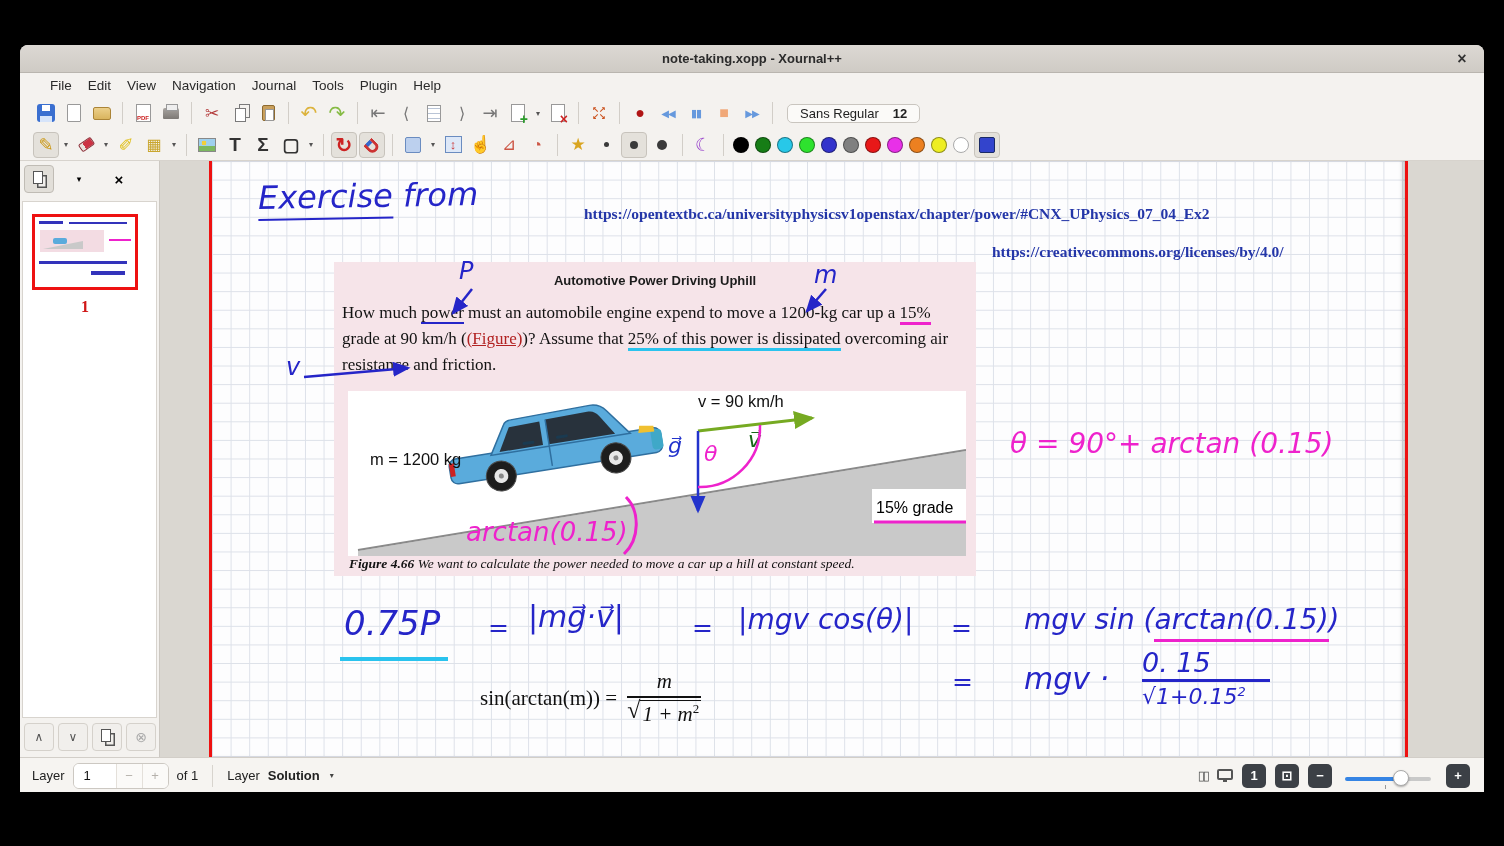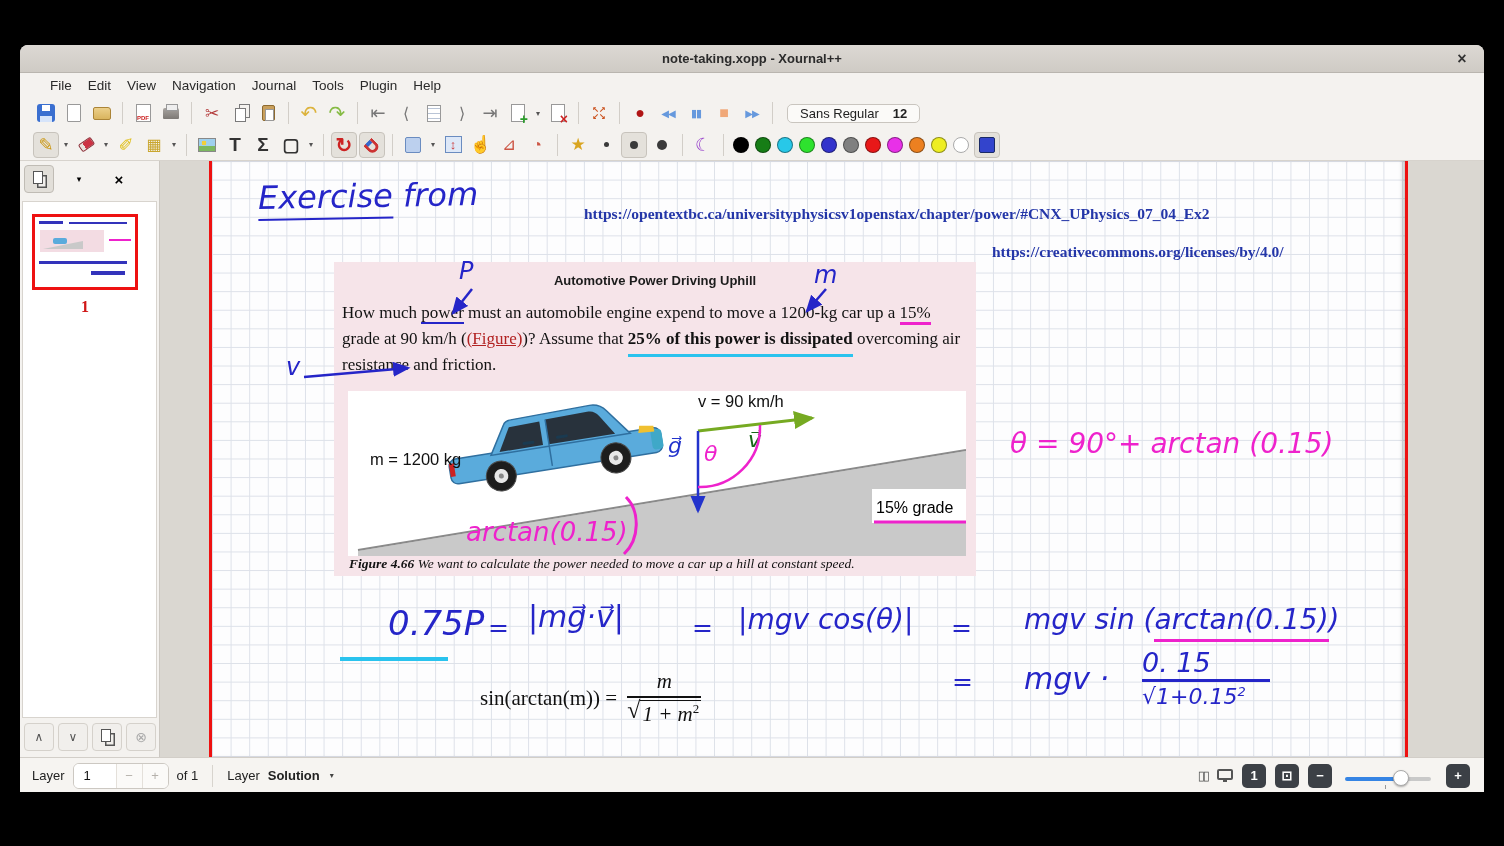--- a/index.html
+++ b/index.html
@@ -112,37 +112,37 @@
   .url { position:absolute; font-family:"Liberation Serif",serif; font-weight:bold; font-size:15.5px; color:#2436a8; }
   #url1 { left:333px; top:44px;margin-left:39px; }
   #url2 { left:780px; top:82px; }
 
   #pinkbox { position:absolute; left:122px; top:101px; width:642px; height:314px; background:#f6e4e9; }
   #pb-title { position:absolute; left:0; top:11px; width:100%; text-align:center; font-size:13px; font-weight:600; color:#1c1c1c; }
   #pb-text { position:absolute; left:8px; top:38px; width:626px; font-family:"Liberation Serif",serif;
     font-size:17px; line-height:26px; color:#121212; }
   .u-blue { border-bottom:2.5px solid #2525c8; }
   .u-mag { border-bottom:3px solid #ee22cc; }
-  .u-cyan { border-bottom:3px solid #2ac3ee; padding-bottom:6px;font-weight:bold; }
+  .u-cyan { border-bottom:3px solid #2ac3ee; padding-bottom:0; }
   .lnk-fig { color:#b22222; text-decoration:underline; }
 
   .ann { position:absolute; font-size:24px; }
   #ann-p { left:247px; top:96px; }
   #ann-m { left:602px; top:100px; }
   #ann-v { left:74px; top:192px; }
 
   #figbox { position:absolute; left:136px; top:230px; width:618px; height:165px; background:#fff; }
   #caption { position:absolute; left:137px; top:395px; width:630px; font-family:"Liberation Serif",serif;
     font-size:13.5px; color:#111; font-style:italic; }
   #caption b { font-weight:bold; }
 
   #eq-theta { position:absolute; left:798px; top:266px; font-size:28px; }
 
   .eqr { position:absolute; font-size:30px; }
-  #e-lhs { left:132px; top:442px; font-size:34px;padding-left:44px; }
+  #e-lhs { left:132px; top:442px; font-size:34px; }
   #e-cyan { position:absolute; left:128px; top:496px; width:108px; height:4px; background:#2ac3ee; }
   #e-q1 { left:276px; top:452px; font-size:25px; }
   #e-t1 { left:316px; top:438px; }
   #e-q2 { left:480px; top:452px; font-size:25px; }
   #e-t2 { left:526px; top:442px; font-size:28px; }
   #e-q3 { left:739px; top:452px; font-size:25px; }
   #e-t3 { left:812px; top:442px; font-size:28px; }
   #e-t3 .u-mag2 { border-bottom:3px solid #ee22cc; padding-bottom:3px; }
 
   #eq2 { position:absolute; left:268px; top:508px; display:flex; align-items:center; gap:10px;

